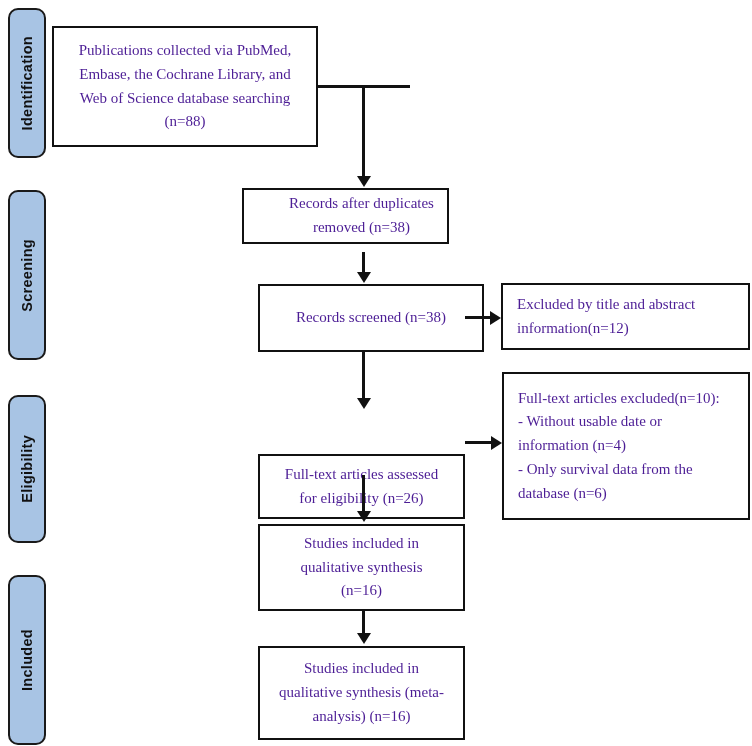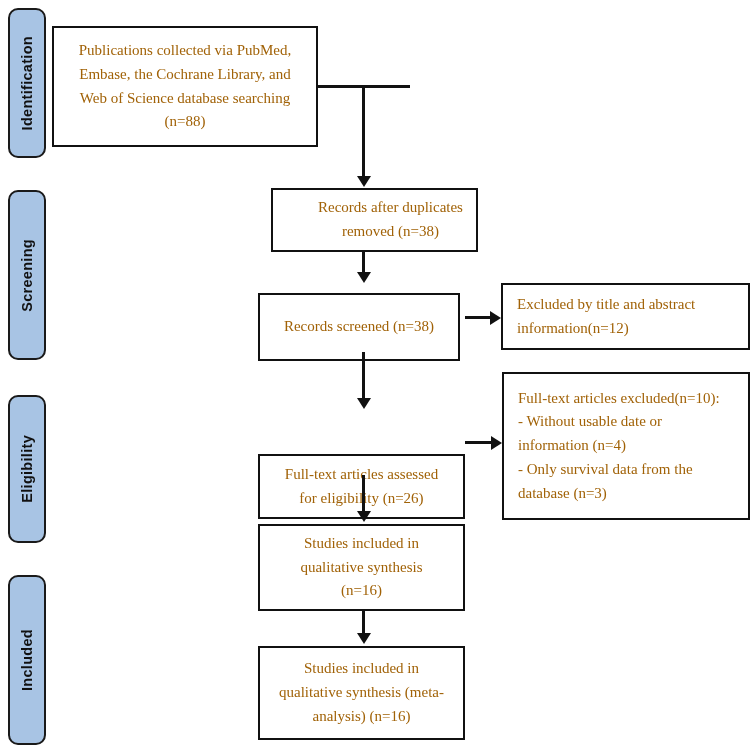--- a/index.html
+++ b/index.html
@@ -45,21 +45,21 @@
     background: #ffffff;
     display: flex;
     align-items: center;
     justify-content: center;
     padding: 4px 8px;
   }
   .flow-box .box-text {
     font-family: "Liberation Serif", "DejaVu Serif", serif;
     font-size: 15px;
     line-height: 1.58;
-    color: #a16207;
+    color: #4c1d95;
     text-align: center;
     white-space: pre-line;
   }
   .flow-box.align-left .box-text {
     text-align: left;
   }
   .flow-box.align-left {
     justify-content: flex-start;
     padding-left: 14px;
   }
@@ -115,29 +115,29 @@
 Embase, the Cochrane Library, and
 Web of Science database searching
 (n=88)</span>
   </div>
 
 
   <div class="conn conn-h" style="left:318px; top:85px; width:92px;"></div>
   <div class="conn conn-v" style="left:362px; top:85px; height:92px;"></div>
   <div class="arrow-down" style="left:356.5px; top:176px;"></div>
 
-  <div class="flow-box" style="left:271px; top:188px; width:207px; height:64px;padding-left:40px;">
+  <div class="flow-box" style="left:242px; top:188px; width:207px; height:56px;padding-left:40px;">
     <span class="box-text">Records after duplicates
 removed (n=38)</span>
   </div>
 
   <div class="conn conn-v" style="left:362px; top:252px; height:21px;"></div>
   <div class="arrow-down" style="left:356.5px; top:272px;"></div>
 
-  <div class="flow-box" style="left:258px; top:284px; width:202px; height:68px;margin-top:9px;">
+  <div class="flow-box" style="left:258px; top:284px; width:226px; height:68px;">
     <span class="box-text">Records screened (n=38)</span>
   </div>
 
   <div class="conn conn-h" style="left:465px; top:316px; width:26px;"></div>
   <div class="arrow-right" style="left:490px; top:310.5px;"></div>
 
   <div class="flow-box align-left" style="left:501px; top:283px; width:249px; height:67px;">
     <span class="box-text">Excluded by title and abstract
 information(n=12)</span>
   </div>
@@ -151,21 +151,21 @@
   </div>
 
   <div class="conn conn-h" style="left:465px; top:441px; width:27px;"></div>
   <div class="arrow-right" style="left:491px; top:435.5px;"></div>
 
   <div class="flow-box align-left" style="left:502px; top:372px; width:248px; height:148px;">
     <span class="box-text">Full-text articles excluded(n=10):
     - Without usable date or
 information (n=4)
     - Only survival data from the
-database (n=3)</span>
+database (n=6)</span>
   </div>
 
   <div class="conn conn-v" style="left:362px; top:475px; height:37px;"></div>
   <div class="arrow-down" style="left:356.5px; top:511px;"></div>
 
   <div class="flow-box" style="left:258px; top:524px; width:207px; height:87px;">
     <span class="box-text">Studies included in
 qualitative synthesis
 (n=16)</span>
   </div>

